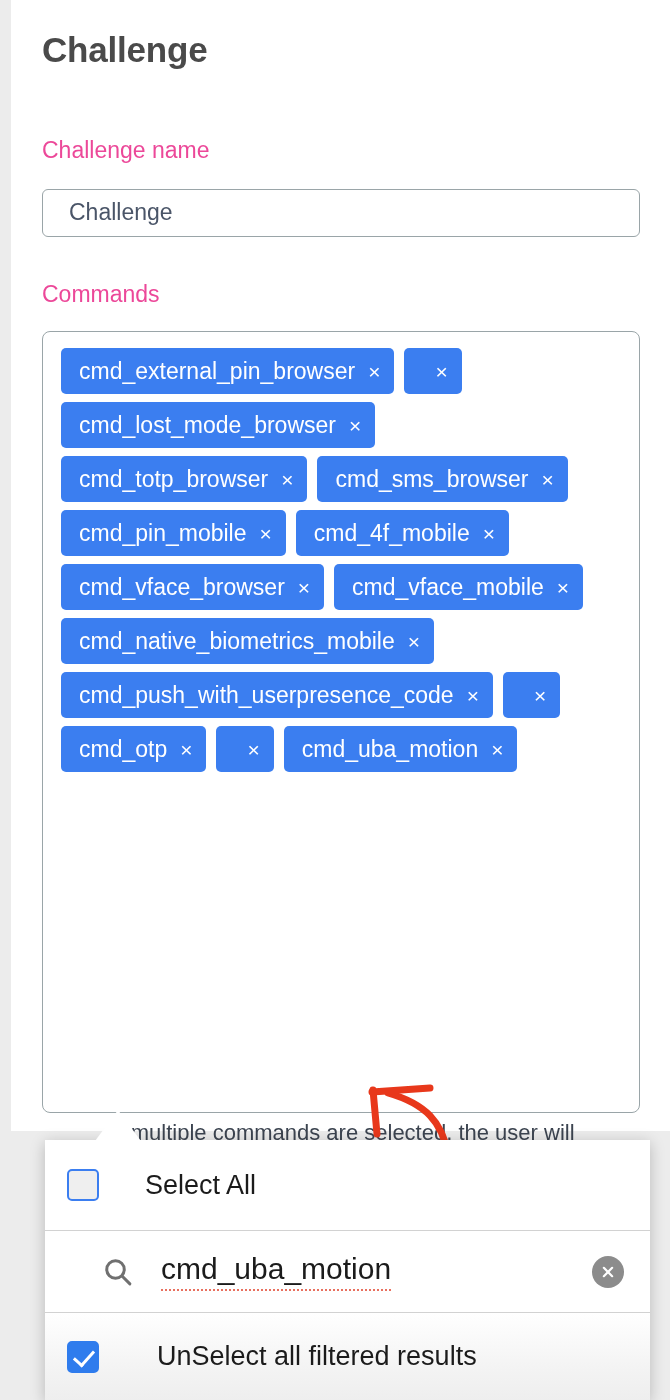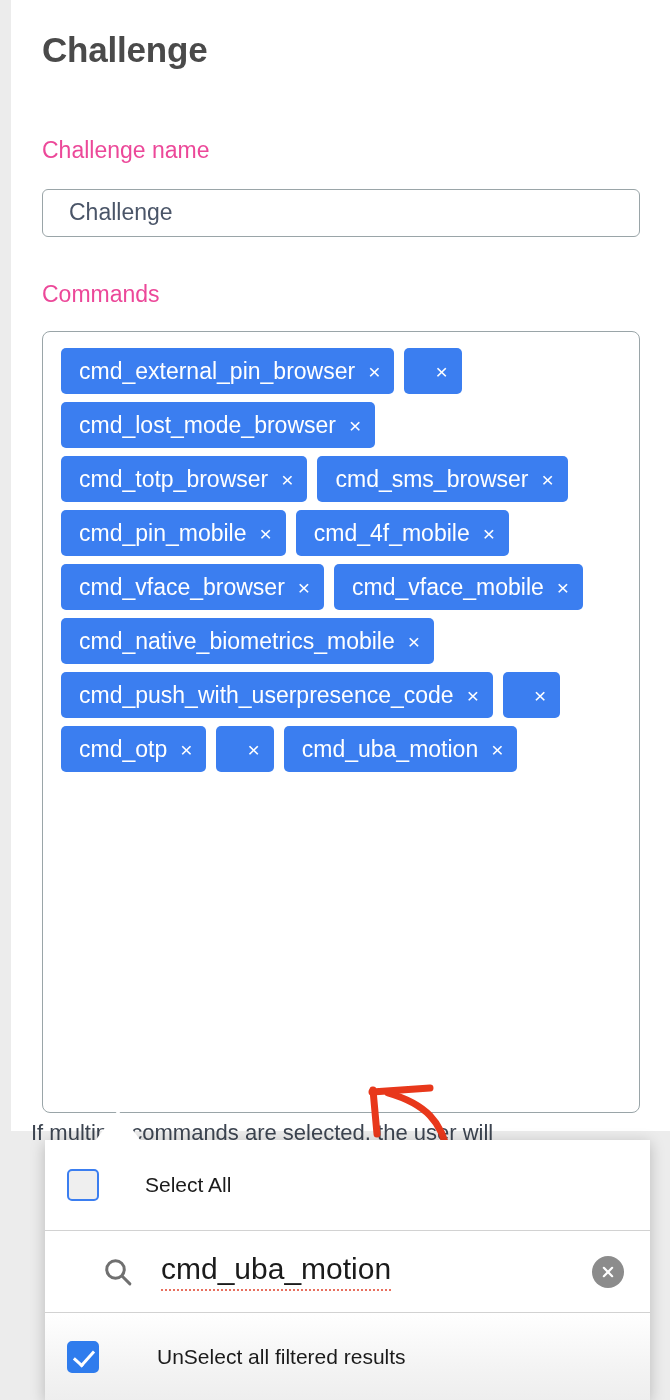--- a/index.html
+++ b/index.html
@@ -10,20 +10,21 @@
     overflow: hidden;
     background: #ececec;
     font-family: "Liberation Sans", sans-serif;
   }
 
   #root {
     position: relative;
     width: 670px;
     height: 1400px;
     background: #ececec;
+    text-align: center;
   }
 
   
   .card {
     position: absolute;
     left: 11px;
     top: 0;
     width: 659px;
     height: 1131px;
     background: #ffffff;
@@ -189,21 +190,21 @@
     top: 3px;
     width: 9px;
     height: 17px;
     border: solid #ffffff;
     border-width: 0 3.5px 3.5px 0;
     transform: rotate(42deg);
   }
 
   .dd-label {
     margin-left: 46px;
-    font-size: 21px;
+    font-size: 27px;
     color: #1b1b1b;
   }
   .dd-row.last-row .dd-label { margin-left: 46px; }
 
   .search-icon {
     flex: 0 0 auto;
     width: 30px;
     height: 30px;
     margin-left: 36px;
   }

